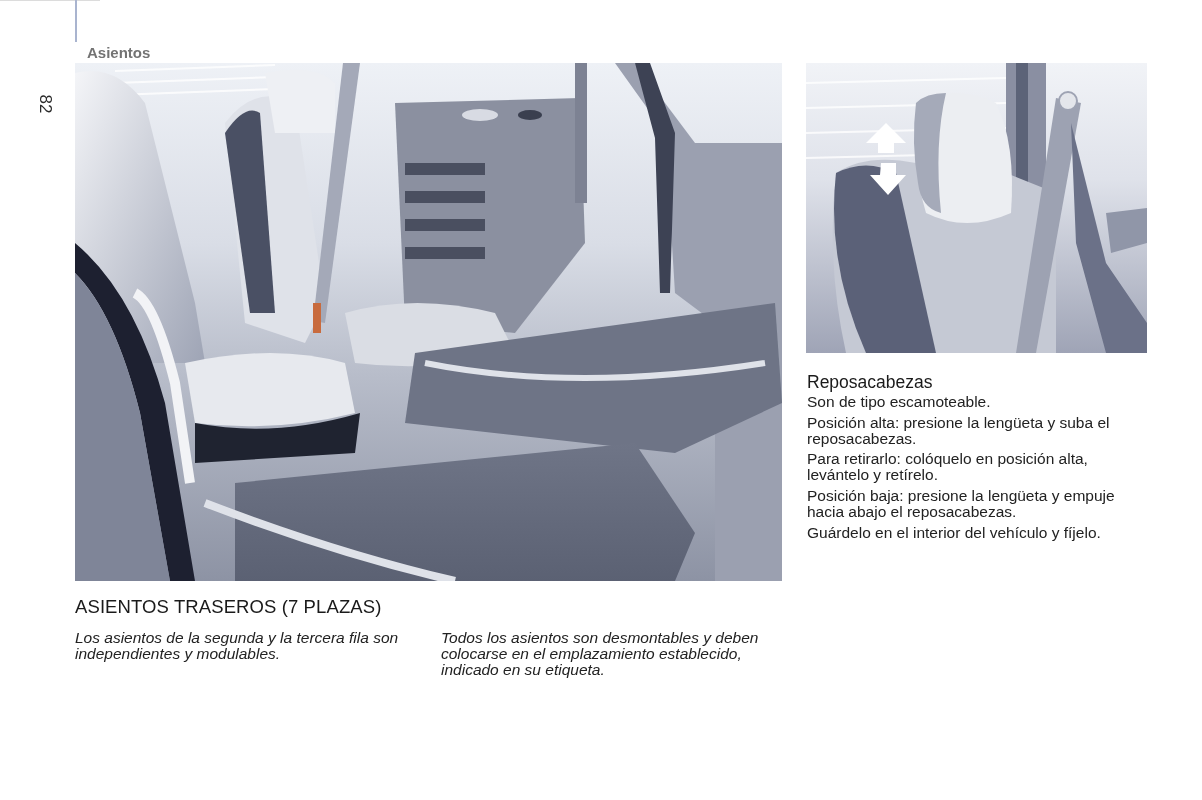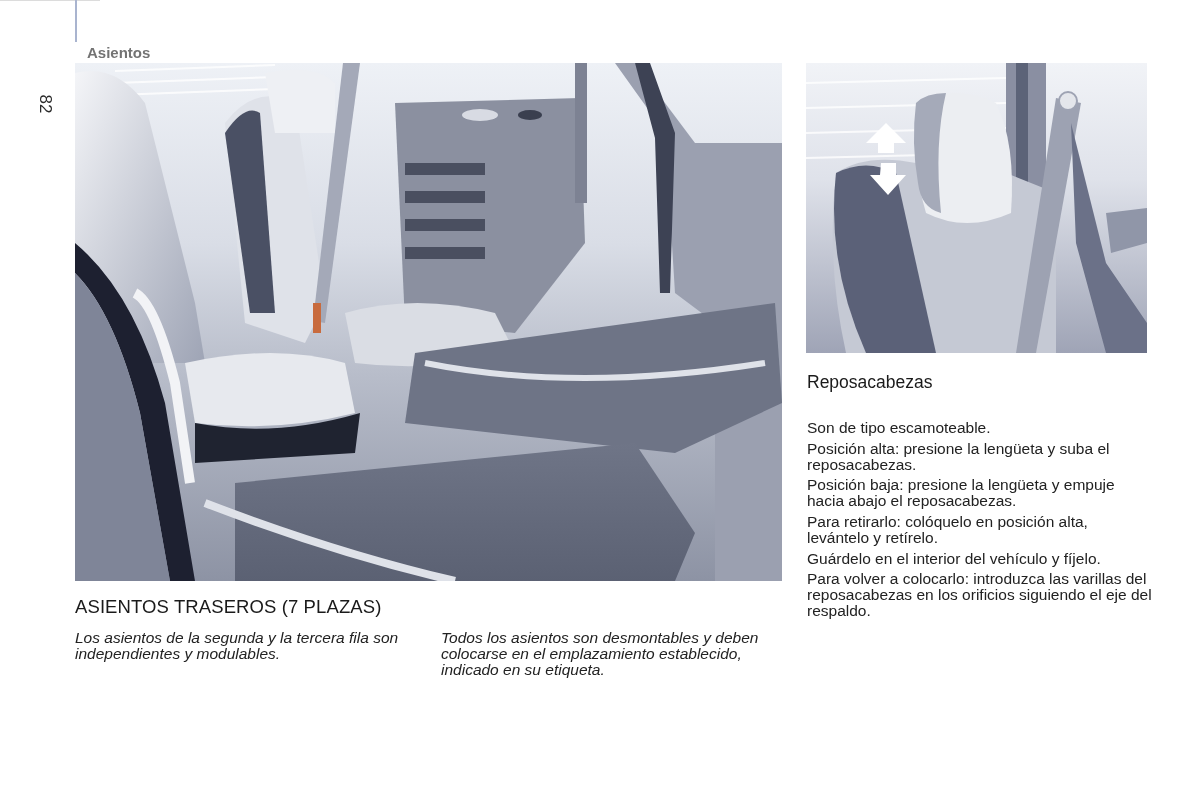--- a/index.html
+++ b/index.html
@@ -20,21 +20,21 @@
     .side-figure { position: absolute; left: 806px; top: 63px; width: 341px; height: 290px; overflow: hidden;
       background: linear-gradient(180deg, #f1f3f7 0%, #dfe2ea 40%, #9fa4b6 100%); }
     .side-figure svg { width: 100%; height: 100%; display: block; }
 
     .h1 { position: absolute; left: 75px; top: 596px; font-size: 18.5px; font-weight: normal; color: #1a1a1a; letter-spacing: 0.1px; }
     .col-text { position: absolute; font-size: 15.5px; line-height: 16px; color: #222; font-style: italic; }
     .col1 { left: 75px; top: 630px; width: 350px; }
     .col2 { left: 441px; top: 630px; width: 350px; }
 
     .h2 { position: absolute; left: 807px; top: 372px; font-size: 17.5px; font-weight: normal; color: #1a1a1a; }
-    .paras { position: absolute; left: 807px; top: 420px; width: 345px; }
+    .paras { position: absolute; left: 807px; top: 394px; width: 345px; }
     .paras p { font-size: 15.5px; line-height: 15.8px; color: #222; margin-bottom: 5px; }
   </style>
 </head>
 <body>
 
 <div class="top-rule"></div>
 <div class="side-rule"></div>
 <div class="section-title">Asientos</div>
 <div class="page-number">82</div>
 
@@ -122,17 +122,16 @@
 </div>
 
 <div class="h1">ASIENTOS TRASEROS (7 PLAZAS)</div>
 <div class="col-text col1">Los asientos de la segunda y la tercera fila son independientes y modulables.</div>
 <div class="col-text col2">Todos los asientos son desmontables y deben colocarse en el emplazamiento establecido, indicado en su etiqueta.</div>
 
 <div class="h2">Reposacabezas</div>
 <div class="paras">
   <p>Son de tipo escamoteable.</p>
   <p>Posición alta: presione la lengüeta y suba el reposacabezas.</p>
+  <p>Para retirarlo: colóquelo en posición alta, levántelo y retírelo.</p>
   <p>Posición baja: presione la lengüeta y empuje hacia abajo el reposacabezas.</p>
-  <p>Para retirarlo: colóquelo en posición alta, levántelo y retírelo.</p>
   <p>Guárdelo en el interior del vehículo y fíjelo.</p>
-  <p>Para volver a colocarlo: introduzca las varillas del reposacabezas en los orificios siguiendo el eje del respaldo.</p>
 </div>
 
 </body></html>

